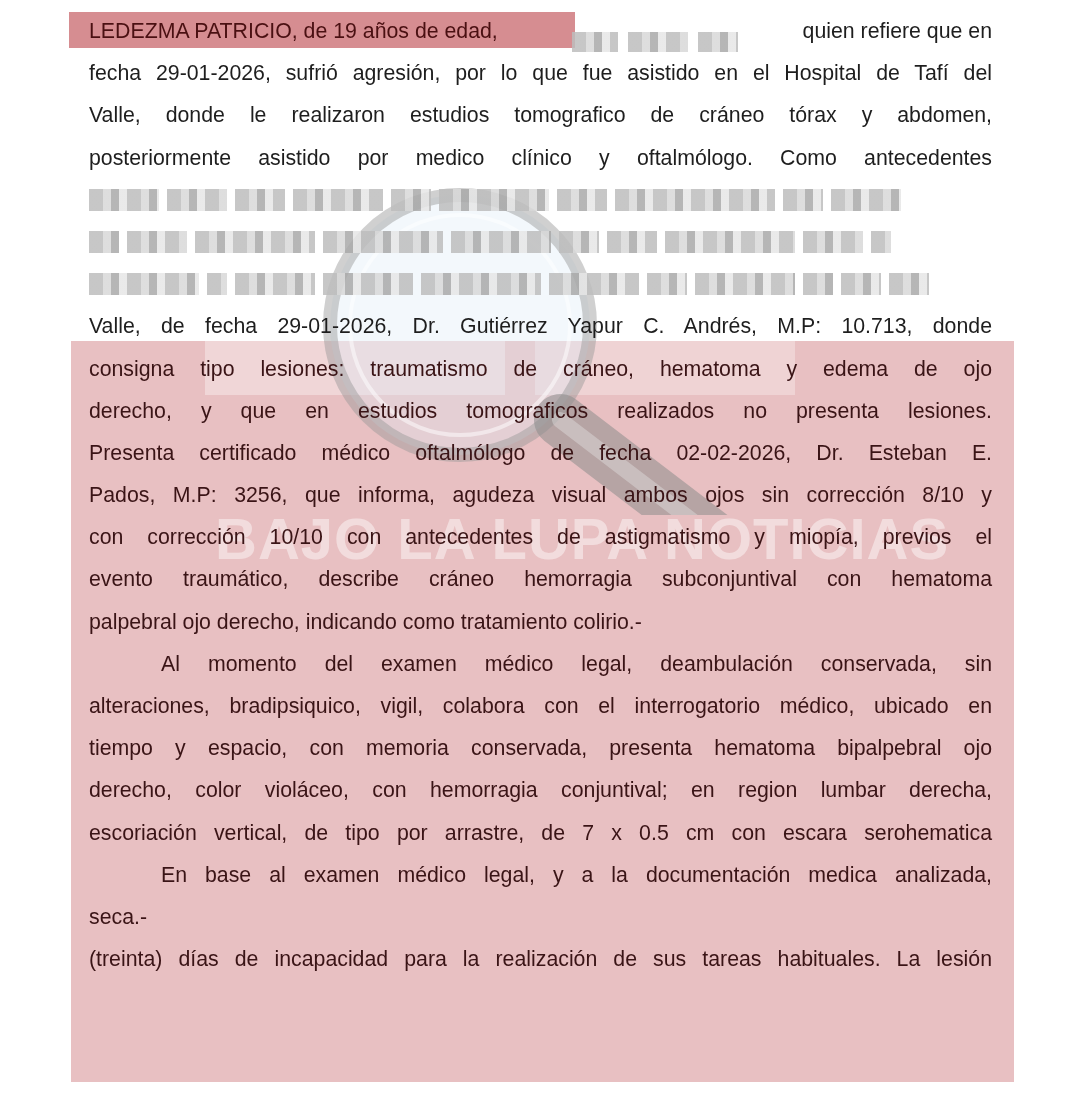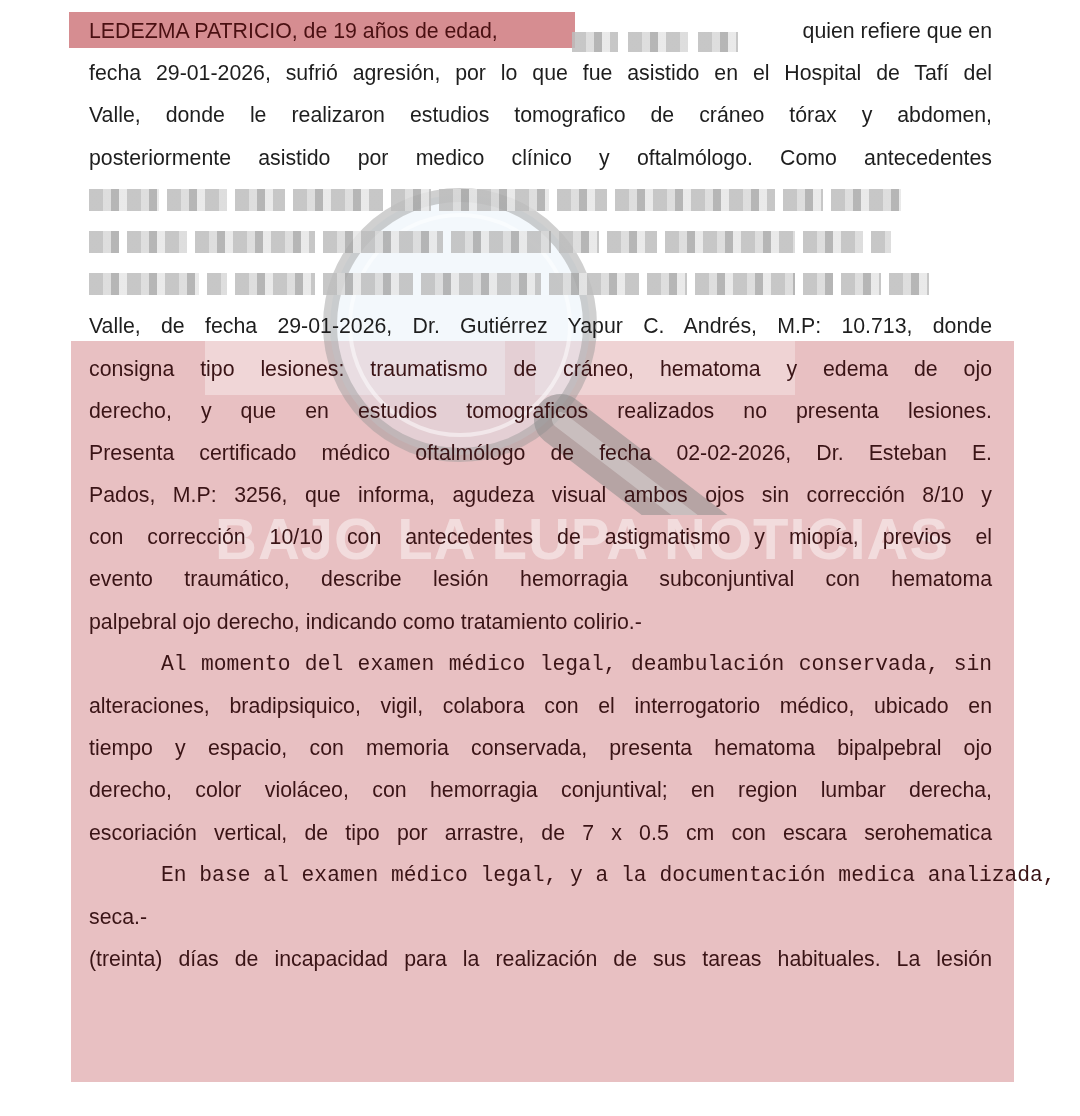--- a/index.html
+++ b/index.html
@@ -20,21 +20,21 @@
   .wm-text {
     left: 215px; top: 505px; font-size: 58px; font-weight: bold; letter-spacing: 1px;
     color: rgba(255,255,255,0.45); white-space: nowrap;
   }
   .page { position: absolute; left: 89px; top: 10px; width: 903px; z-index: 2; }
   .line {
     height: 42.2px; line-height: 42.2px; font-size: 21.3px; white-space: nowrap;
     text-align: justify; text-align-last: justify; color: #1e1e1e;
   }
   .line.last { text-align-last: left; }
-  .line.indent { padding-left: 72px; font-family: Liberation Mono, monospace; }
+  .line.indent { padding-left: 72px; }
   .in-hl { color: #3a1416; }
   .redact {
     display: inline-block; height: 20px; vertical-align: middle;
     background: repeating-linear-gradient(90deg, #bdbdbd 0 14px, #d8d8d8 14px 22px, #a9a9a9 22px 30px, #e6e6e6 30px 38px);
     opacity: 0.85;
   }
   .redact-row {
     height: 42.2px; display: flex; align-items: center; gap: 8px;
   }
   .redact-row .redact { height: 22px; }
@@ -105,21 +105,21 @@
       <span class="redact" style="width:30px"></span>
       <span class="redact" style="width:40px"></span>
       <span class="redact" style="width:40px"></span>
   </div>
   <div class="line">Valle, de fecha 29-01-2026, Dr. Gutiérrez Yapur C. Andrés, M.P: 10.713, donde</div>
   <div class="line in-hl">consigna tipo lesiones: traumatismo de cráneo, hematoma y edema de ojo</div>
   <div class="line in-hl">derecho, y que en estudios tomograficos realizados no presenta lesiones.</div>
   <div class="line in-hl">Presenta certificado médico oftalmólogo de fecha 02-02-2026, Dr. Esteban E.</div>
   <div class="line in-hl">Pados, M.P: 3256, que informa, agudeza visual ambos ojos sin corrección 8/10 y</div>
   <div class="line in-hl">con corrección 10/10 con antecedentes de astigmatismo y miopía, previos el</div>
-  <div class="line in-hl">evento traumático, describe lesión hemorragia subconjuntival con hematoma</div>
+  <div class="line in-hl">evento traumático, describe cráneo hemorragia subconjuntival con hematoma</div>
   <div class="line in-hl last">palpebral ojo derecho, indicando como tratamiento colirio.-</div>
   <div class="line in-hl indent">Al momento del examen médico legal, deambulación conservada, sin</div>
   <div class="line in-hl">alteraciones, bradipsiquico, vigil, colabora con el interrogatorio médico, ubicado en</div>
   <div class="line in-hl">tiempo y espacio, con memoria conservada, presenta hematoma bipalpebral ojo</div>
   <div class="line in-hl">derecho, color violáceo, con hemorragia conjuntival; en region lumbar derecha,</div>
   <div class="line in-hl">escoriación vertical, de tipo por arrastre, de 7 x 0.5 cm con escara serohematica</div>
   <div class="line in-hl indent">En base al examen médico legal, y a la documentación medica analizada,</div>
   <div class="line in-hl last">seca.-</div>
   <div class="line in-hl">(treinta) días de incapacidad para la realización de sus tareas habituales. La lesión</div>
 </div>

